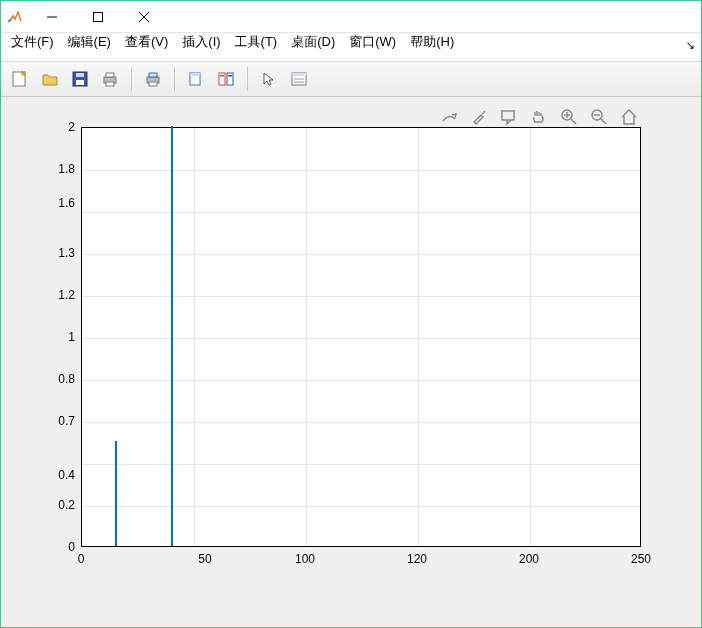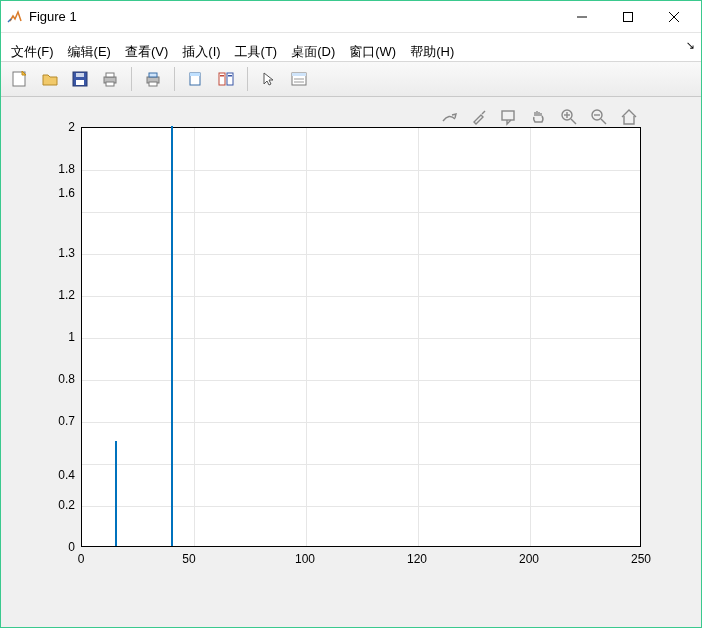--- a/index.html
+++ b/index.html
@@ -31,21 +31,21 @@
   .win-controls { display: flex; }
   .win-btn {
     width: 46px; height: 30px;
     display: flex; align-items: center; justify-content: center;
     color: #000;
   }
   .win-btn svg { width: 10px; height: 10px; }
   .menubar {
     height: 28px;
     display: flex;
-    align-items: flex-end;
+    align-items: flex-start;
     padding: 0 10px;
     gap: 14px;
     position: relative;
   }
   .menubar .menu-item { font-size: 13px; color: #000; cursor: default; }
   .arrow-corner {
     position: absolute; right: 6px; top: 6px;
     font-size: 11px; color: #000;
   }
   .toolbar {
@@ -112,21 +112,20 @@
 </head>
 <body>
 
 <div class="titlebar">
   <span class="app-icon">
     <svg viewBox="0 0 16 16" width="16" height="16">
       <path d="M3 12 L6 7 L8 10 L11 3 L14 12" fill="none" stroke="#d97b29" stroke-width="1.5"></path>
       <path d="M1 13 L4 10" stroke="#3b72b8" stroke-width="1.5"></path>
     </svg>
   </span>
-  <span class="title-text">Figure 1</span>
   <div class="win-controls">
     <div class="win-btn">
       <svg viewBox="0 0 10 10">
           <line x1="0" y1="5" x2="10" y2="5" stroke="#000" stroke-width="1"></line>
         </svg>
     </div>
     <div class="win-btn">
       <svg viewBox="0 0 10 10">
           <rect x="0.5" y="0.5" width="9" height="9" fill="none" stroke="#000" stroke-width="1"></rect>
         </svg>
@@ -267,26 +266,26 @@
   </div>
 
   <div class="tick-y" style="top:450px">0</div>
   <div class="tick-y" style="top:408px">0.2</div>
   <div class="tick-y" style="top:378px">0.4</div>
   <div class="tick-y" style="top:324px">0.7</div>
   <div class="tick-y" style="top:282px">0.8</div>
   <div class="tick-y" style="top:240px">1</div>
   <div class="tick-y" style="top:198px">1.2</div>
   <div class="tick-y" style="top:156px">1.3</div>
-  <div class="tick-y" style="top:96px">1.6</div>
+  <div class="tick-y" style="top:106px">1.6</div>
   <div class="tick-y" style="top:72px">1.8</div>
   <div class="tick-y" style="top:30px">2</div>
 
   <div class="tick-x" style="left:80px">0</div>
-  <div class="tick-x" style="left:188px">50</div>
+  <div class="tick-x" style="left:204px">50</div>
   <div class="tick-x" style="left:304px">100</div>
   <div class="tick-x" style="left:416px">120</div>
   <div class="tick-x" style="left:528px">200</div>
   <div class="tick-x" style="left:640px">250</div>
 
   <div class="chart-box">
 
     <div class="grid-line-h" style="top:42px"></div>
     <div class="grid-line-h" style="top:84px"></div>
     <div class="grid-line-h" style="top:126px"></div>

